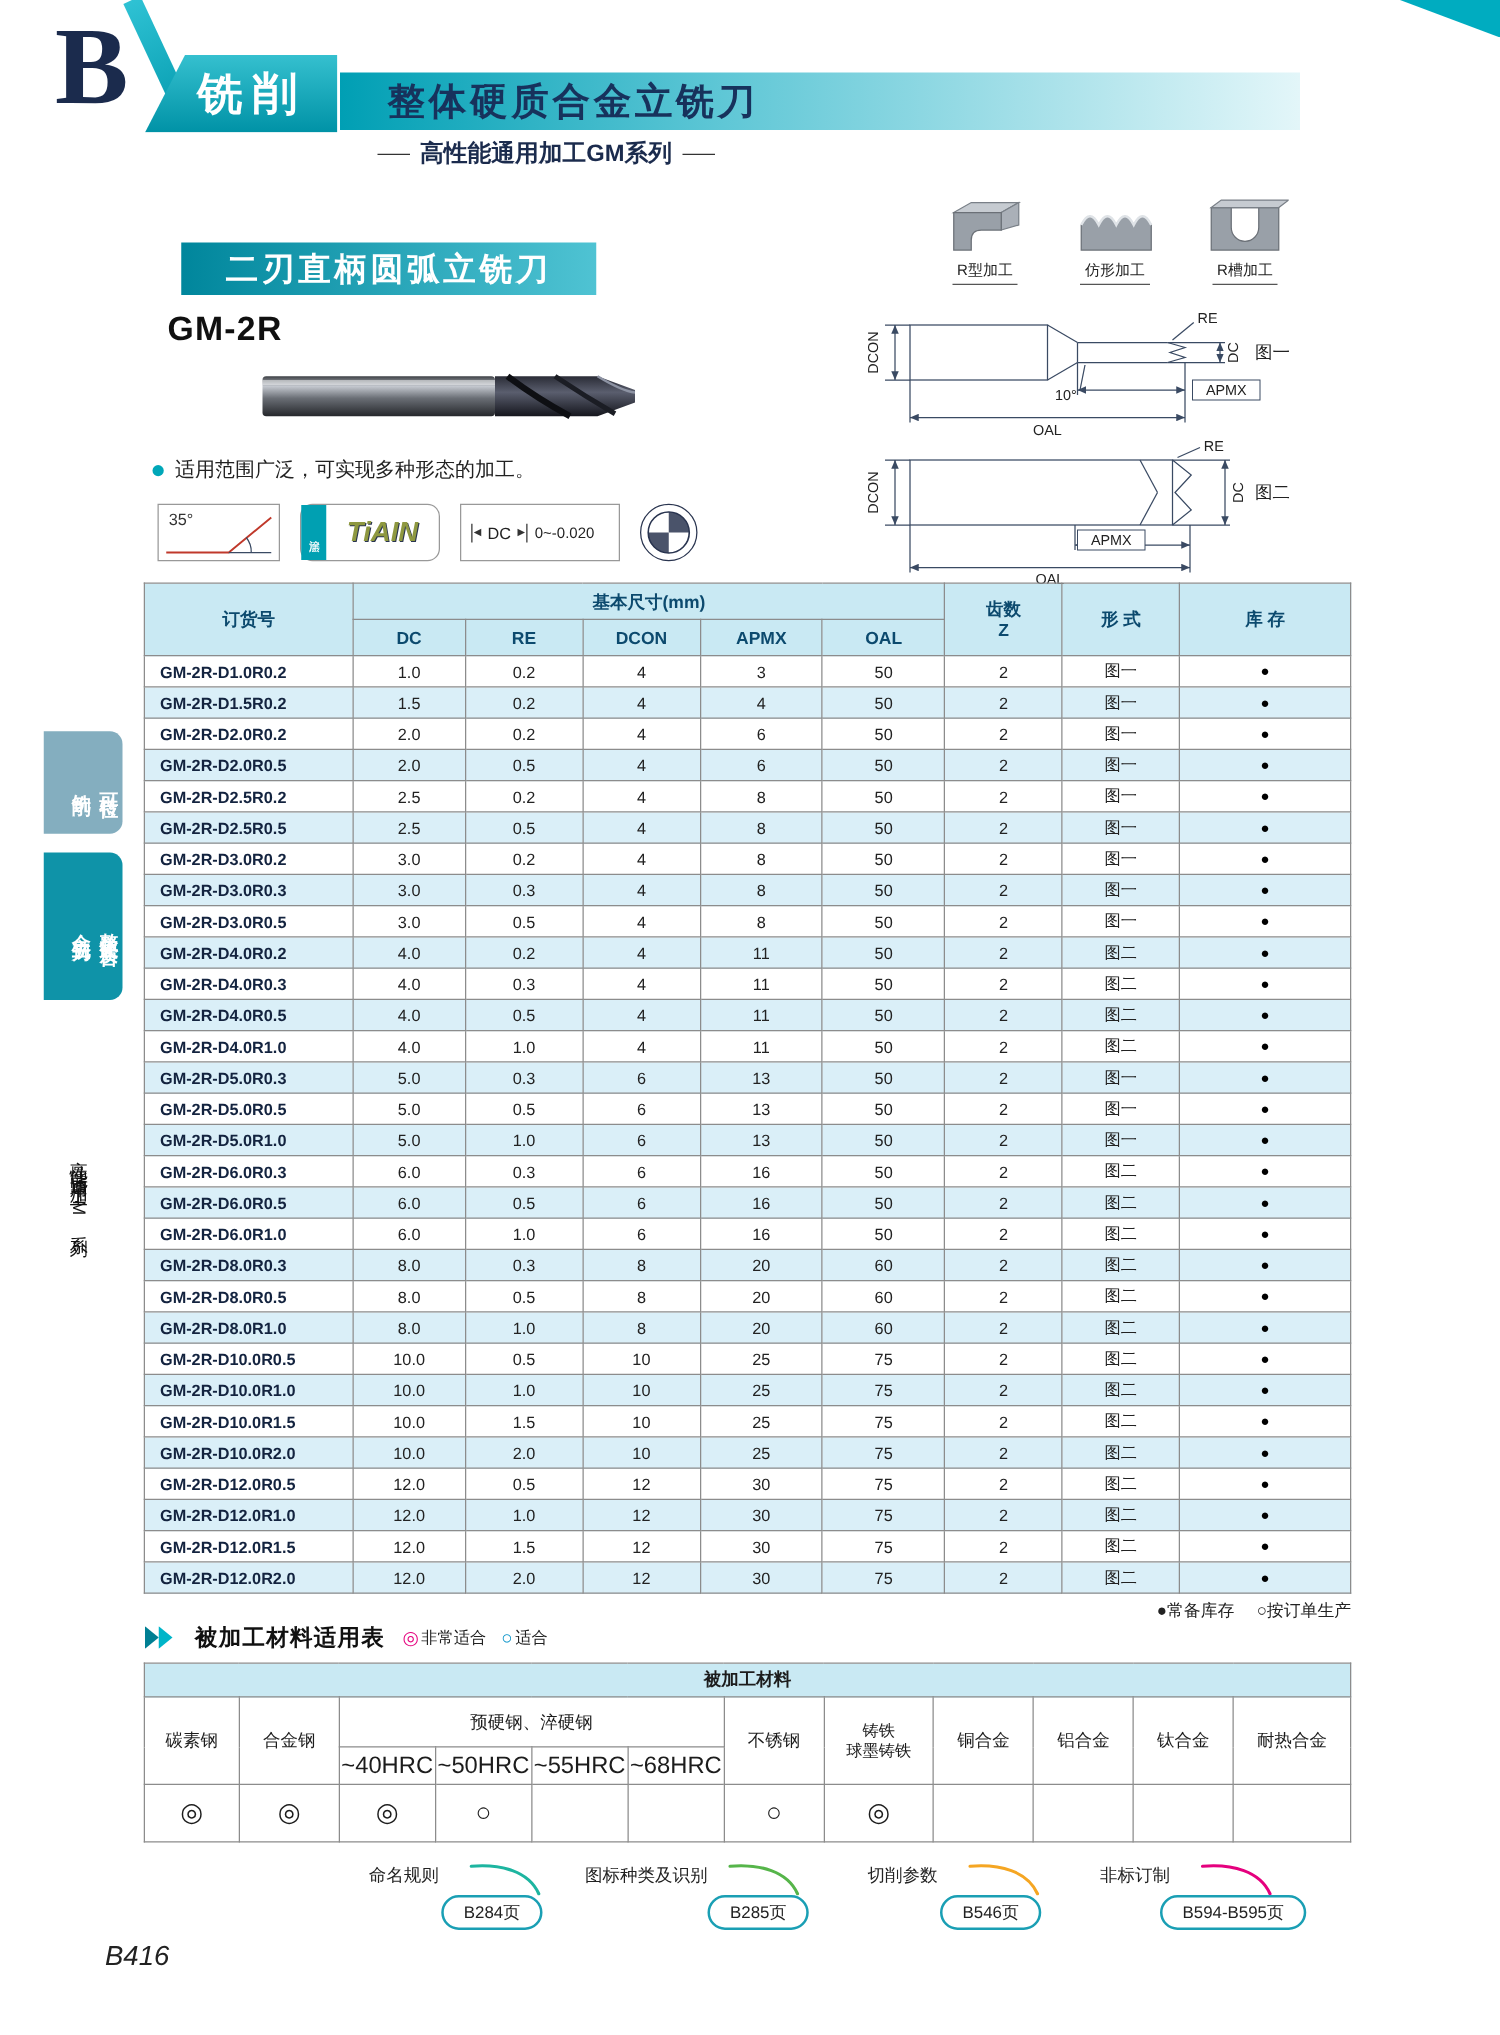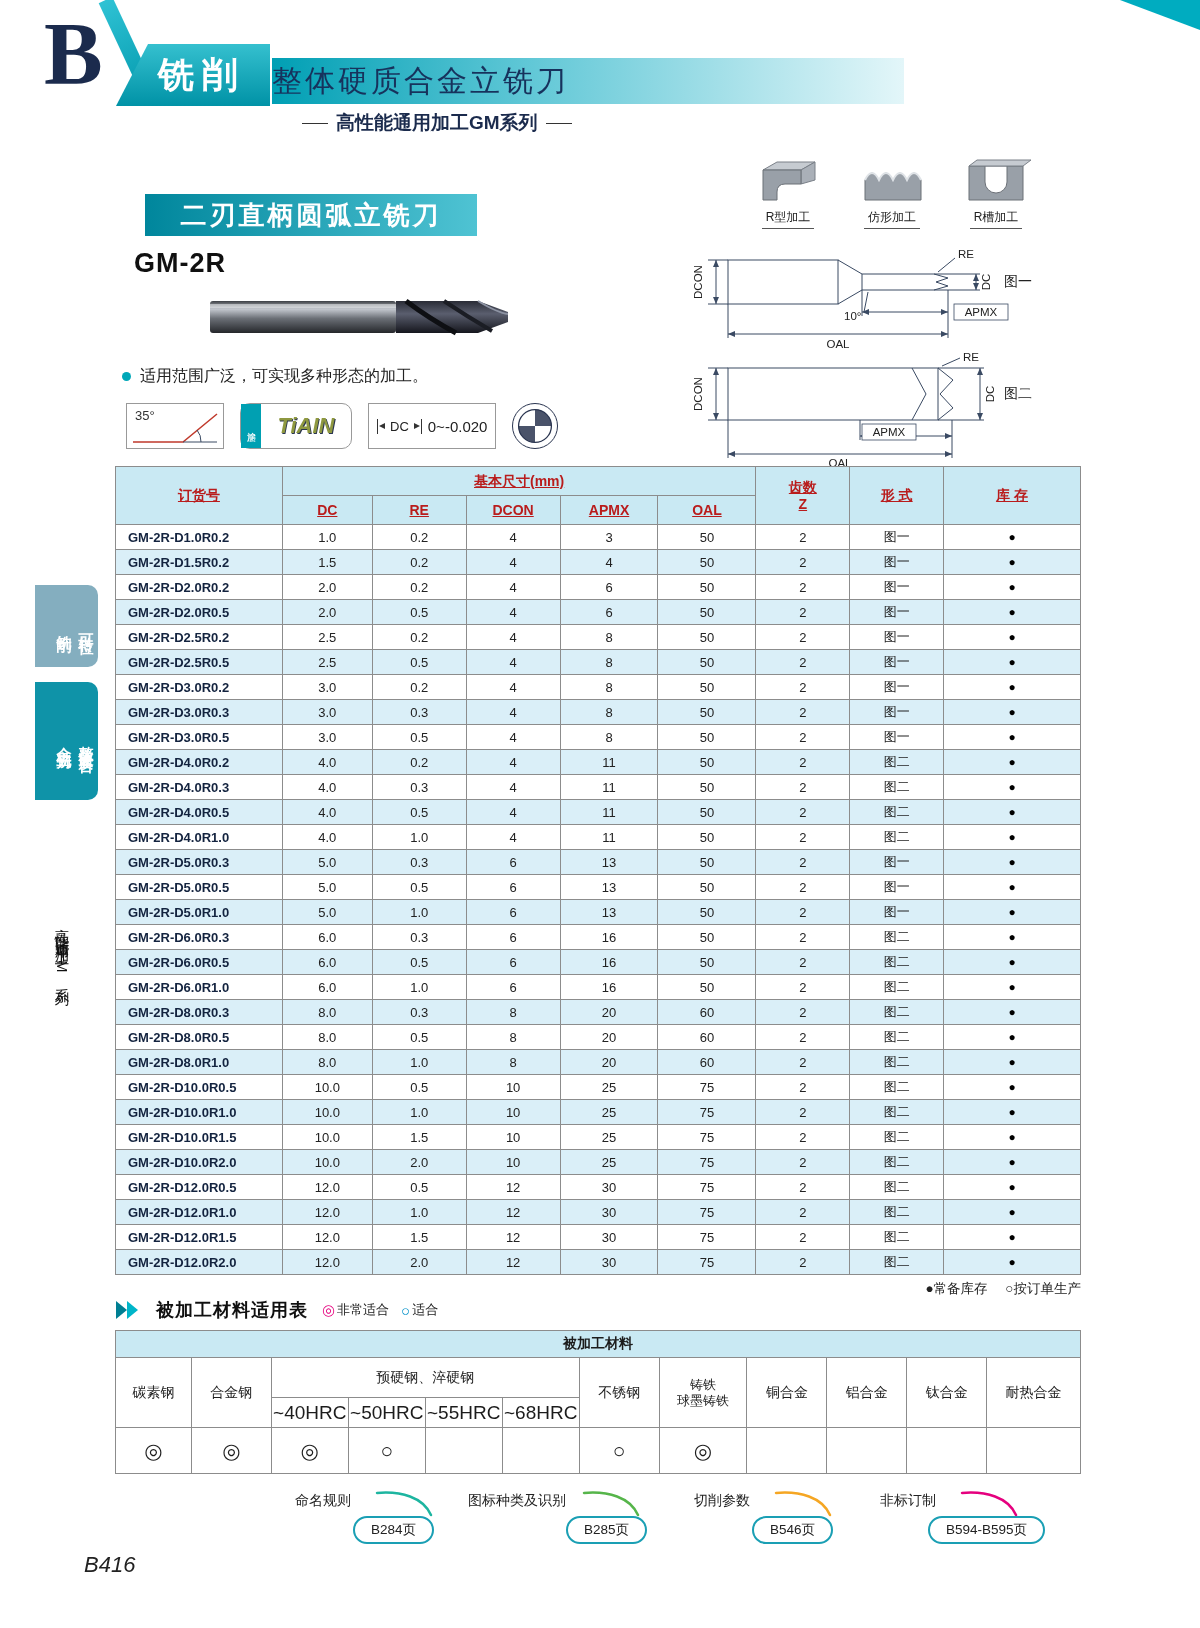--- a/index.html
+++ b/index.html
@@ -5,21 +5,21 @@
   *{margin:0;padding:0;box-sizing:border-box;}
   html,body{background:#eee;}
   body{font-family:"Liberation Sans","DejaVu Sans",sans-serif;color:#222;}
   .page{position:relative;width:1200px;height:1628px;margin:0 auto;background:#fff;overflow:hidden;}
 
   
   .corner-tr{position:absolute;right:0;top:0;width:80px;height:30px;background:#00acc0;clip-path:polygon(0 0,100% 0,100% 100%);}
   .big-b{position:absolute;left:44px;top:10px;font-family:"Liberation Serif","DejaVu Serif",serif;font-weight:bold;font-size:88px;line-height:1;color:#1b2b4d;}
   .slash{position:absolute;left:98px;top:0px;width:15px;height:112px;background:linear-gradient(180deg,#2fc2d4,#0097ab);transform:rotate(-25deg);transform-origin:top center;}
   .cat-box{position:absolute;left:116px;top:44px;width:154px;height:62px;background:linear-gradient(180deg,#35c0cf,#0092a6);clip-path:polygon(32px 0,100% 0,100% 100%,0 100%);display:flex;align-items:center;justify-content:center;color:#fff;font-size:36px;font-weight:bold;letter-spacing:8px;padding-left:18px;}
-  .title-bar{position:absolute;left:272px;top:58px;width:632px;height:46px;background:linear-gradient(90deg,#009fb4 0%,#5fc7d6 40%,#e3f6f9 100%);display:flex;align-items:center;font-size:30px;font-weight:normal;color:#17325c;letter-spacing:3px;}
+  .title-bar{position:absolute;left:272px;top:58px;width:768px;height:46px;background:linear-gradient(90deg,#009fb4 0%,#5fc7d6 40%,#e3f6f9 100%);display:flex;align-items:center;padding-left:38px;font-size:30px;font-weight:bold;color:#17325c;letter-spacing:3px;}
   .subtitle{position:absolute;left:302px;top:110px;display:flex;align-items:center;gap:8px;font-size:19px;font-weight:bold;color:#1b2b4d;}
   .subtitle .rule{width:26px;height:0;border-top:1.5px solid #333;}
 
   
   .machining-icons{position:absolute;left:742px;top:158px;display:flex;gap:12px;}
   .m-icon{width:92px;text-align:center;}
   .m-icon svg{display:block;margin:0 auto 3px;}
   .m-label{display:inline-block;font-size:12px;color:#222;border-bottom:1px solid #555;padding:0 4px 2px;}
 
   
@@ -35,36 +35,36 @@
   .fb-angle{width:98px;position:relative;}
   .fb-angle .angle-text{position:absolute;left:8px;top:4px;font-size:13px;color:#333;z-index:2;}
   .fb-coating{width:112px;border-radius:10px;}
   .coat-strip{width:20px;height:100%;background:#00a0b2;color:#fff;writing-mode:vertical-rl;font-size:9px;display:flex;align-items:center;justify-content:center;letter-spacing:1px;}
   .coating-name{flex:1;text-align:center;font-size:22px;font-weight:900;font-style:italic;color:#8e9840;text-shadow:0.8px 0.8px 0 #2a3550;}
   .fb-tol{width:128px;gap:6px;padding:0 8px;}
   .tol-dc{position:relative;font-size:13px;padding:0 12px;border-left:1px solid #333;border-right:1px solid #333;}
   .tol-dc::before,.tol-dc::after{content:"";position:absolute;top:50%;margin-top:-3px;border-top:3px solid transparent;border-bottom:3px solid transparent;}
   .tol-dc::before{left:1px;border-right:6px solid #333;}
   .tol-dc::after{right:1px;border-left:6px solid #333;}
-  .tol-val{font-size:15px;color:#222;}
+  .tol-val{font-size:12px;color:#222;}
   .fb-section{width:46px;height:46px;border:1.5px solid #2a3550;border-radius:50%;background:#fff;display:flex;align-items:center;justify-content:center;}
 
   
   .fig{position:absolute;}
   .fig text{fill:#222;font-size:11.5px;font-family:"Liberation Sans",sans-serif;}
   .fig .cap{font-size:14px;}
   .fig line,.fig path.ln,.fig rect.tool{stroke:#3a4a63;stroke-width:1;fill:none;}
   .fig rect.tool{fill:#fff;}
   .fig rect.lbl{fill:#fff;stroke:#3a4a63;stroke-width:0.8;}
 
   
   .main-table-wrap{position:absolute;left:115px;top:466px;width:966px;}
   table{border-collapse:collapse;width:100%;}
   .main-table th,.main-table td{border:1px solid #8c8c8c;text-align:center;}
-  .main-table th{background:#c9e9f3;font-size:14px;font-weight:bold;color:#b91c1c;height:29px;line-height:1.15;text-decoration:underline;}
+  .main-table th{background:#c9e9f3;font-size:14px;font-weight:bold;color:#0c4a6e;height:29px;line-height:1.15;}
   .main-table td{font-size:13px;height:25px;padding:0 2px;color:#222;}
   .main-table tr.alt td{background:#daeff8;}
   .main-table td.code{text-align:left;padding-left:12px;font-weight:bold;color:#13233f;}
   .main-table td.dot{font-size:12px;color:#000;}
   .stock-note{position:absolute;left:700px;top:1280px;width:381px;text-align:right;font-size:13.5px;color:#222;}
   .stock-note span{margin-left:14px;}
 
   
   .mat-heading{position:absolute;left:116px;top:1298px;display:flex;align-items:center;gap:10px;}
   .mat-heading .title{font-size:18px;font-weight:bold;color:#101010;letter-spacing:1px;}

